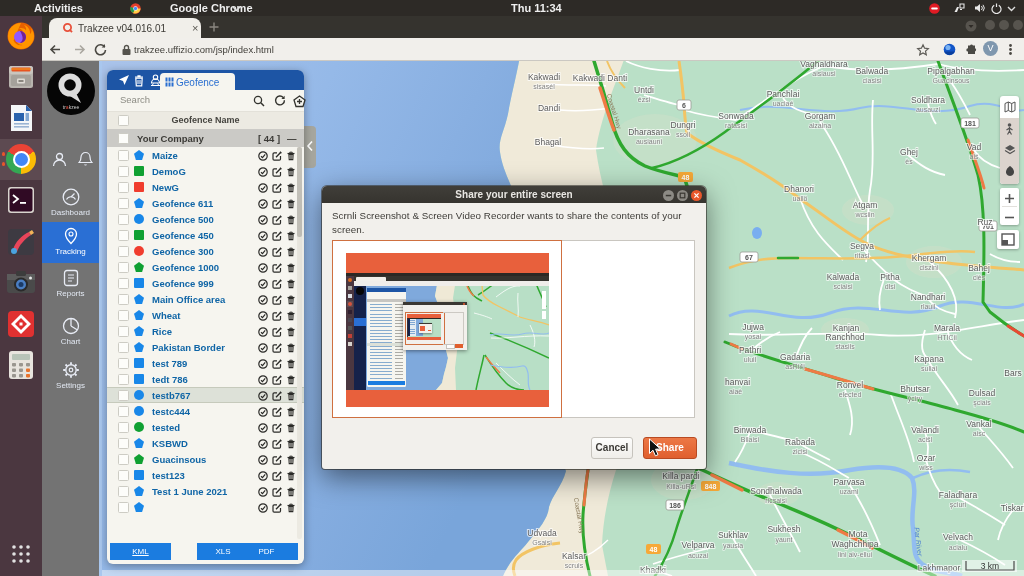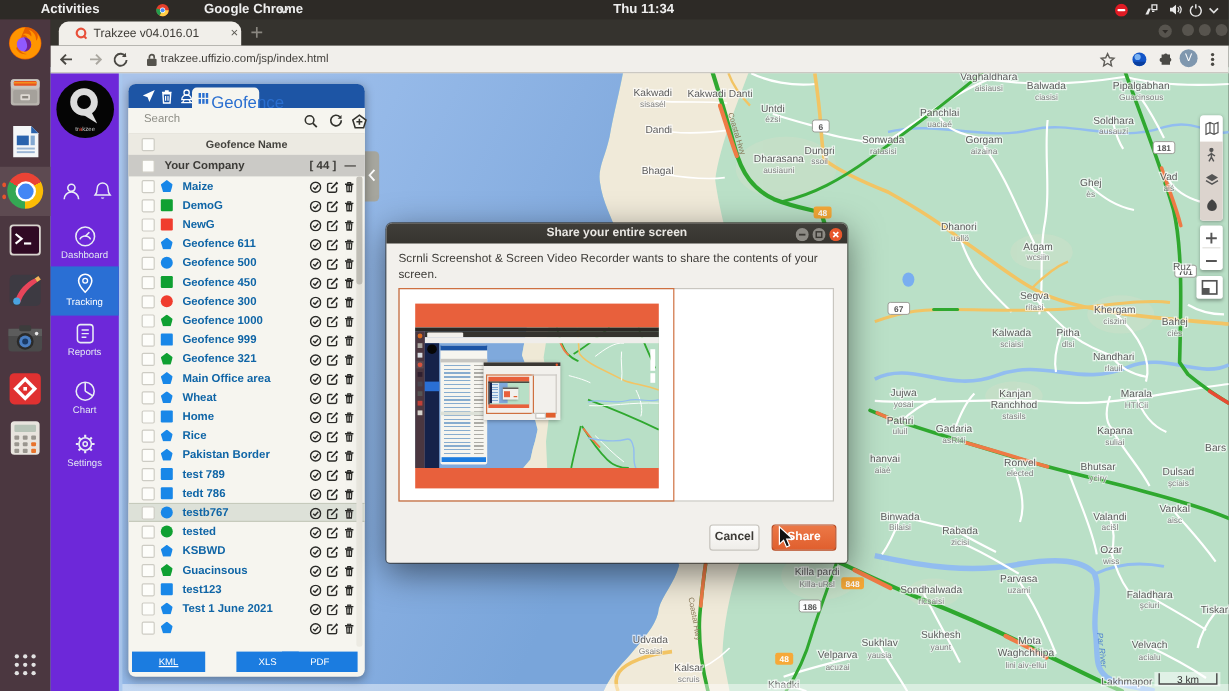--- a/index.html
+++ b/index.html
@@ -14,27 +14,27 @@
   #tab .ttl{position:absolute;left:29px;top:4.5px;font-size:10px;color:#3c3a35;}
   #tab .cx{position:absolute;left:143px;top:4px;font-size:11px;color:#5a5852;}
   .winbtn{position:absolute;top:4px;width:10px;height:10px;border-radius:50%;background:#57544e;}
   
   #toolbar{left:42px;top:38px;width:982px;height:23px;background:#f1efeb;border-bottom:1px solid #cbc8c2;box-sizing:border-box;z-index:20;}
   #toolbar .url{position:absolute;left:92px;top:5.5px;font-size:9.5px;color:#3f3d38;}
   
   #dock{left:0;top:16px;width:42px;height:560px;background:#4b3740;z-index:80;}
   .dicon{position:absolute;left:6px;width:30px;height:30px;}
   
-  #sidebar{left:42px;top:61px;width:57px;height:515px;background:#6d28d9;z-index:10;color:#e8ecf5;}
+  #sidebar{left:42px;top:61px;width:57px;height:515px;background:#737373;z-index:10;color:#e8ecf5;}
   #sidebar .mi{position:absolute;left:0;width:57px;text-align:center;font-size:8px;color:#e2e8f2;}
   #seastripe{left:99px;top:61px;width:3px;height:515px;background:#a9c7ee;z-index:9;}
   
   #panel{left:107px;top:70px;width:197px;height:494px;background:#f6f5ef;border-radius:6px;box-shadow:0 2px 8px rgba(0,0,0,.35);z-index:30;}
   #ptabs{position:absolute;left:0;top:0;width:197px;height:20px;background:#1d55a5;border-radius:6px 6px 0 0;}
-  #ptab-active{position:absolute;left:53px;top:3px;width:56px;height:17px;background:#f6f5ef;border-radius:4px 4px 0 0;color:#2a6fd0;font-size:14px;}
+  #ptab-active{position:absolute;left:53px;top:3px;width:56px;height:17px;background:#f6f5ef;border-radius:4px 4px 0 0;color:#2a6fd0;font-size:10px;padding-left:19px;}
   #psearch{position:absolute;left:0;top:20px;width:197px;height:22px;background:#f6f5ef;border-bottom:1px solid #e3e1d9;box-sizing:border-box;}
   #phead{position:absolute;left:0;top:42px;width:197px;height:17px;background:#eceae2;font-size:9px;color:#45443f;font-weight:bold;}
   #pcomp{position:absolute;left:0;top:59px;width:197px;height:18px;background:#cbcac6;font-size:9.5px;color:#3c3b37;font-weight:bold;}
   #prows{position:absolute;left:0;top:77px;width:197px;height:392px;overflow:hidden;}
   .prow{position:relative;width:197px;height:16px;}
   .prow.hl{background:#dde1d8;box-shadow:inset 0 1px 0 #c6cabc, inset 0 -1px 0 #c6cabc;}
   .cb{position:absolute;left:11px;top:3px;width:9px;height:9px;border:1px solid #cdccc4;border-radius:1.5px;background:#fdfdfa;}
   .shp{position:absolute;left:27px;top:3px;width:10px;height:10px;}
   .pent{clip-path:polygon(50% 0,100% 38%,81% 100%,19% 100%,0 38%);}
   .sq{border-radius:1px;}
@@ -546,34 +546,20 @@
         </svg>
         <svg class="ric r2">
           <use href="#i-edit"></use>
         </svg>
         <svg class="ric r3">
           <use href="#i-del"></use>
         </svg>
       </div>
     <div class="prow">
         <div class="cb"></div>
-        <div class="shp pent c-g"></div>
-        <span class="nm">Geofence 321</span>
-        <svg class="ric r1">
-          <use href="#i-tgt"></use>
-        </svg>
-        <svg class="ric r2">
-          <use href="#i-edit"></use>
-        </svg>
-        <svg class="ric r3">
-          <use href="#i-del"></use>
-        </svg>
-      </div>
-    <div class="prow">
-        <div class="cb"></div>
         <div class="shp pent c-b"></div>
         <span class="nm">Main Office area</span>
         <svg class="ric r1">
           <use href="#i-tgt"></use>
         </svg>
         <svg class="ric r2">
           <use href="#i-edit"></use>
         </svg>
         <svg class="ric r3">
           <use href="#i-del"></use>
@@ -588,34 +574,20 @@
         </svg>
         <svg class="ric r2">
           <use href="#i-edit"></use>
         </svg>
         <svg class="ric r3">
           <use href="#i-del"></use>
         </svg>
       </div>
     <div class="prow">
         <div class="cb"></div>
-        <div class="shp sq c-b"></div>
-        <span class="nm">Home</span>
-        <svg class="ric r1">
-          <use href="#i-tgt"></use>
-        </svg>
-        <svg class="ric r2">
-          <use href="#i-edit"></use>
-        </svg>
-        <svg class="ric r3">
-          <use href="#i-del"></use>
-        </svg>
-      </div>
-    <div class="prow">
-        <div class="cb"></div>
         <div class="shp pent c-b"></div>
         <span class="nm">Rice</span>
         <svg class="ric r1">
           <use href="#i-tgt"></use>
         </svg>
         <svg class="ric r2">
           <use href="#i-edit"></use>
         </svg>
         <svg class="ric r3">
           <use href="#i-del"></use>
@@ -660,20 +632,34 @@
           <use href="#i-edit"></use>
         </svg>
         <svg class="ric r3">
           <use href="#i-del"></use>
         </svg>
       </div>
     <div class="prow hl">
         <div class="cb"></div>
         <div class="shp cir c-b"></div>
         <span class="nm">testb767</span>
+        <svg class="ric r1">
+          <use href="#i-tgt"></use>
+        </svg>
+        <svg class="ric r2">
+          <use href="#i-edit"></use>
+        </svg>
+        <svg class="ric r3">
+          <use href="#i-del"></use>
+        </svg>
+      </div>
+    <div class="prow">
+        <div class="cb"></div>
+        <div class="shp cir c-b"></div>
+        <span class="nm">testc444</span>
         <svg class="ric r1">
           <use href="#i-tgt"></use>
         </svg>
         <svg class="ric r2">
           <use href="#i-edit"></use>
         </svg>
         <svg class="ric r3">
           <use href="#i-del"></use>
         </svg>
       </div>

